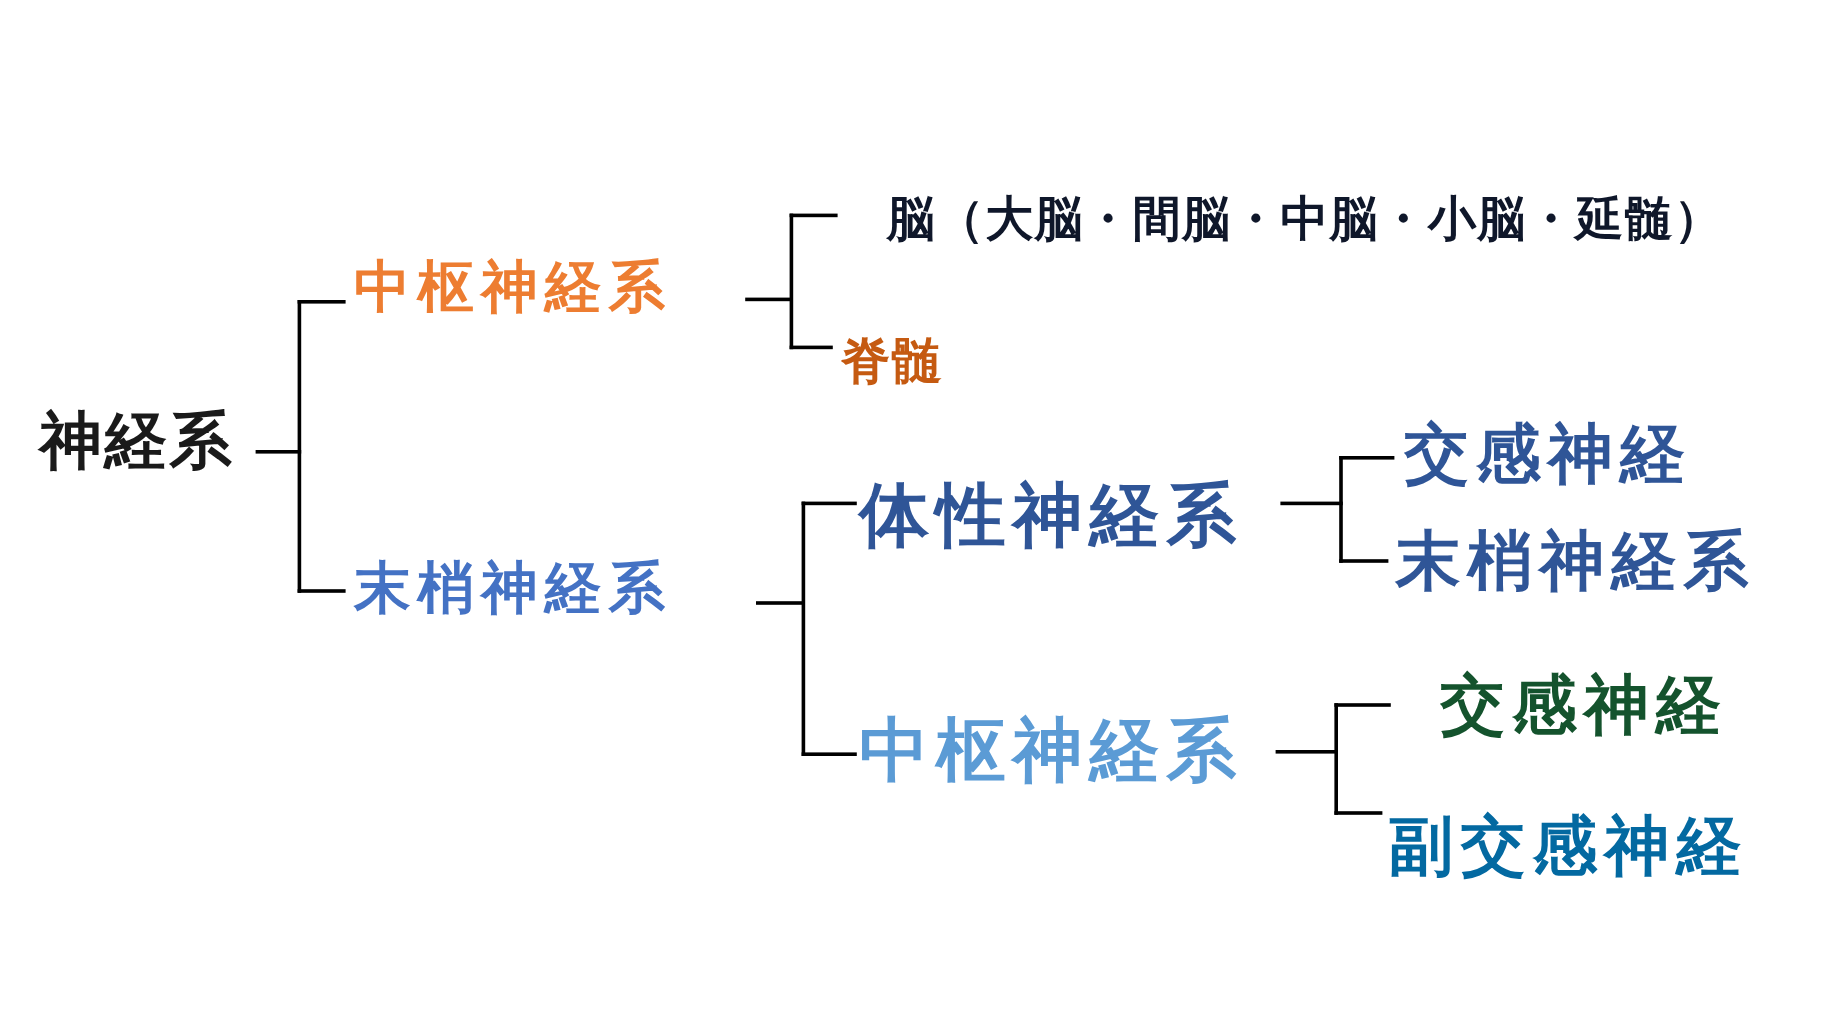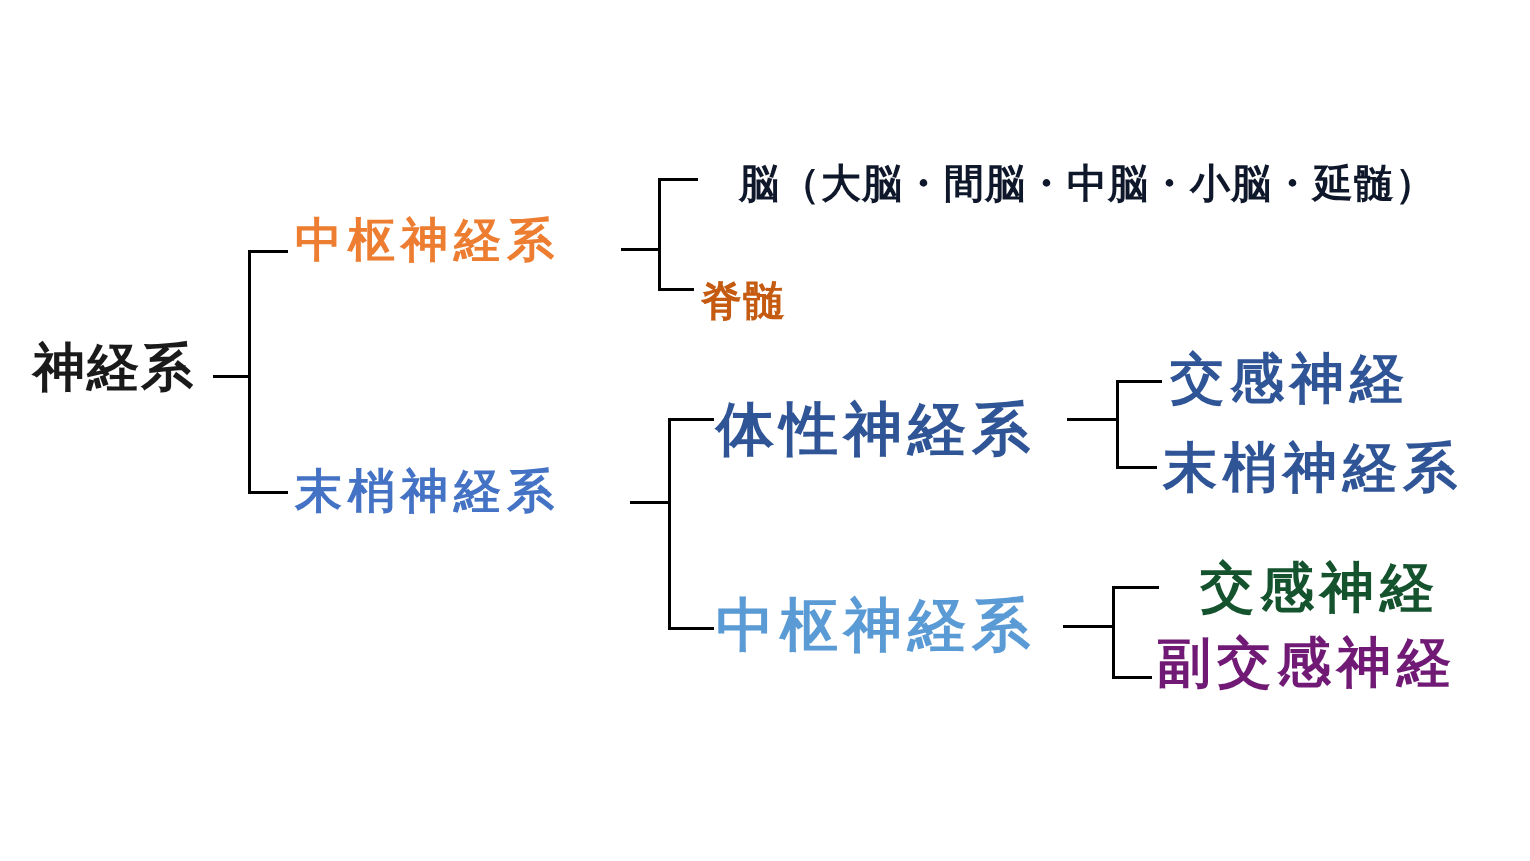--- a/index.html
+++ b/index.html
@@ -56,21 +56,21 @@
   <div class="node lvl2 c-somatic" style="left: 716px; top: 400px; color: rgb(47, 85, 151);">体性神経系</div>
 
   <div class="node leaf-big c-somatic" style="left: 1170px; top: 352px; color: rgb(47, 85, 151);">交感神経</div>
 
   <div class="node leaf-big c-somatic" style="left: 1163px; top: 441px; color: rgb(47, 85, 151);">末梢神経系</div>
 
   <div class="node lvl2 c-autonomic" style="left: 716px; top: 596px; color: rgb(91, 155, 213);">中枢神経系</div>
 
   <div class="node leaf-big c-autonomic" style="left: 1167px; top: 561px; color: #14532d; margin-left: 33px;">交感神経</div>
 
-  <div class="node leaf-big c-autonomic" style="left: 1157px; top: 636px; color: #701a75;">副交感神経</div>
+  <div class="node leaf-big c-autonomic" style="left: 1157px; top: 678px; color: #0369a1;">副交感神経</div>
 
   <div class="line h-line" style="left:213px; top:375px; width:38px;"></div>
   <div class="line v-line" style="left:248px; top:250px; height:244px;"></div>
   <div class="line h-line" style="left:248px; top:250px; width:40px;"></div>
   <div class="line h-line" style="left:248px; top:491px; width:40px;"></div>
 
   <div class="line h-line" style="left:621px; top:248px; width:38px;"></div>
   <div class="line v-line" style="left:658px; top:178px; height:113px;"></div>
   <div class="line h-line" style="left:658px; top:178px; width:40px;"></div>
   <div class="line h-line" style="left:658px; top:288px; width:36px;"></div>

